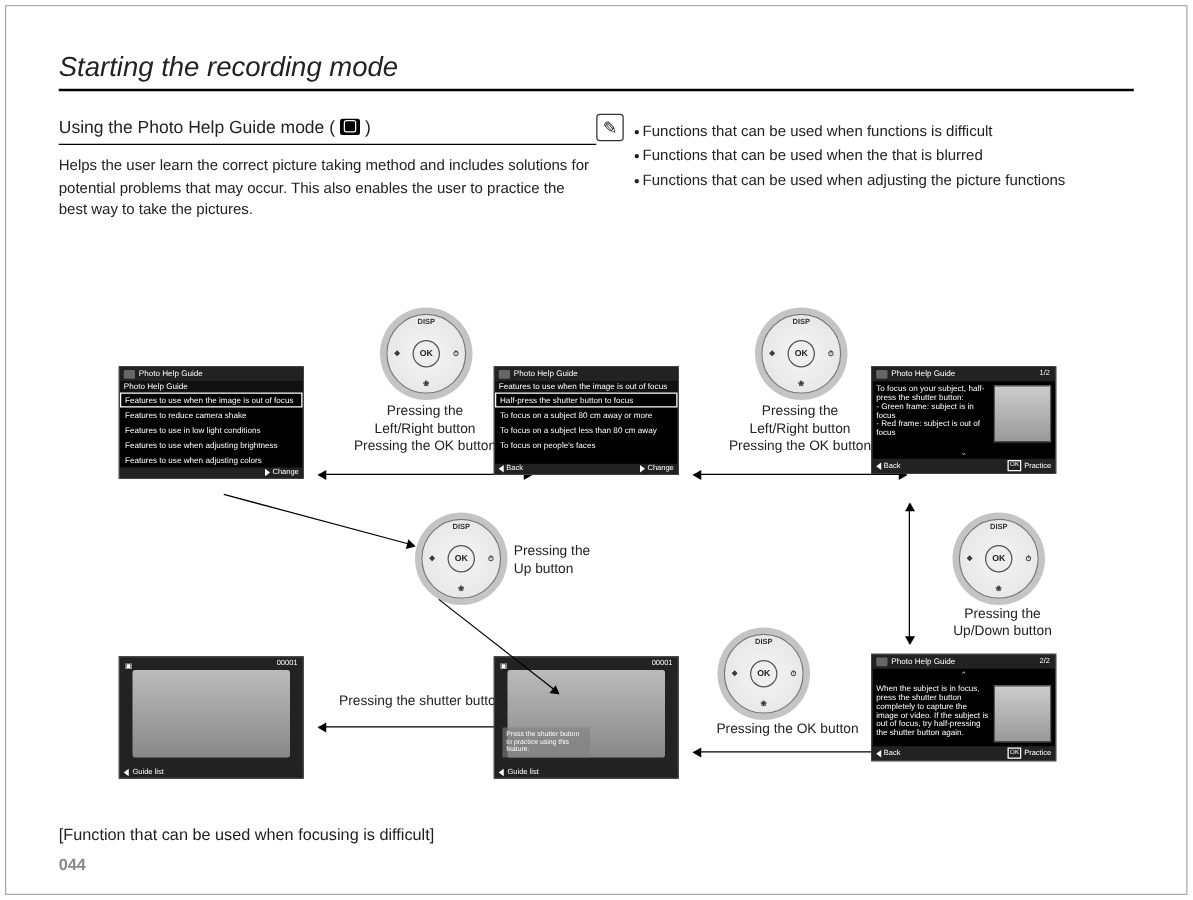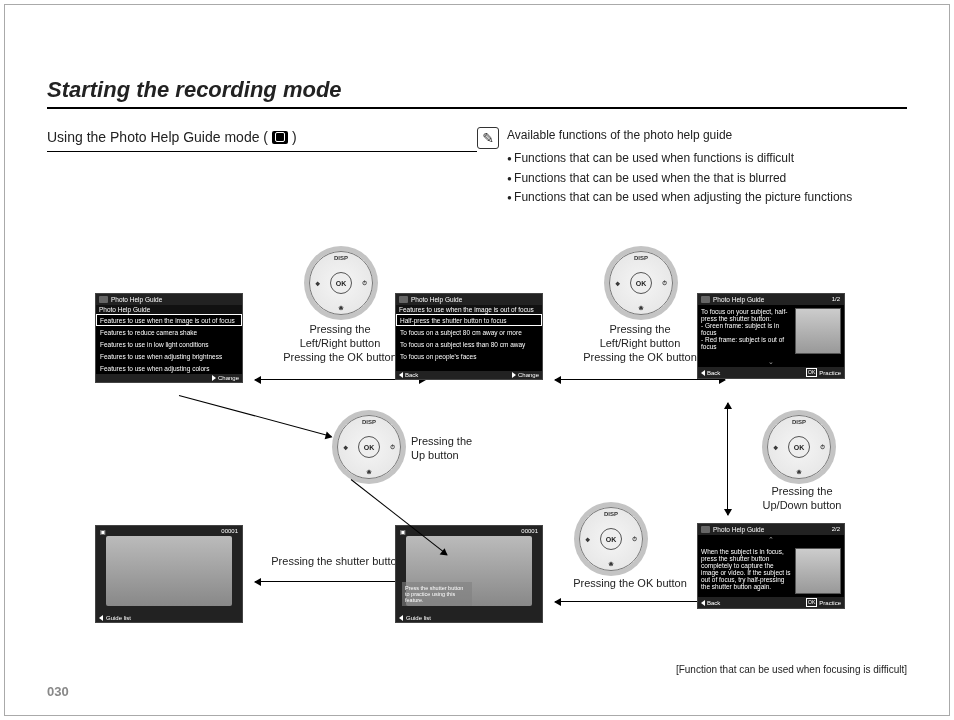--- a/index.html
+++ b/index.html
@@ -1,31 +1,31 @@
 <!DOCTYPE html>
 <html><head>
 <meta charset="utf-8">
 <style>
   * { box-sizing: border-box; margin: 0; padding: 0; }
   body { font-family: Arial, Helvetica, sans-serif; background: #fff; color: #222; width: 954px; height: 720px; position: relative; overflow: hidden; }
   .page { position: absolute; inset: 0; border: 1px solid #aaa; margin: 4px; padding: 36px 42px 20px 42px; }
-  .title { font-size: 22px; font-weight: bold; font-style: italic; border-bottom: 2px solid #000; padding-bottom: 4px; margin-bottom: 18px; margin-top: 36px; }
+  .title { font-size: 22px; font-weight: normal; font-style: italic; border-bottom: 2px solid #000; padding-bottom: 4px; margin-bottom: 18px; }
   .cols { display: flex; }
   .col { flex: 1; font-size: 12px; line-height: 1.45; }
   .subhead { font-size: 14px; font-weight: 400; border-bottom: 1px solid #000; padding-bottom: 4px; margin-bottom: 8px; display:flex; align-items:center; gap:4px;}
   .mode-icon { display:inline-flex; width:16px; height:13px; background:#000; border-radius:2px; align-items:center; justify-content:center;}
   .mode-icon::after{content:"";width:8px;height:8px;border:1px solid #fff;border-radius:2px;}
   .note-row { display:flex; gap:8px; align-items:flex-start;}
   .note-icon { width:22px;height:22px;border:1px solid #333;border-radius:3px;display:flex;align-items:center;justify-content:center;font-size:14px;flex-shrink:0;}
   ul.bullets { list-style:none; margin-top:6px;}
   ul.bullets li::before { content:"● "; font-size:8px; vertical-align:1px;}
   ul.bullets li { margin:2px 0;}
   .diagram { position:absolute; left:42px; right:42px; top:240px; bottom:40px; }
   .pagenum { position:absolute; left:42px; bottom:16px; font-weight:bold; color:#888; font-size:13px;}
-  .caption { position:absolute; left:0; right:0; bottom:0; text-align:right; font-size:10px;}
+  .caption { position:absolute; left:0; right:0; bottom:0; text-align:left; font-size:13px;}
   
   .lcd { position:absolute; width:148px; background:#000; color:#fff; font-size:6.5px; border:1px solid #444; }
   .lcd .hdr { background:#222; padding:2px 3px; font-size:6.5px; display:flex; gap:3px; align-items:center;}
   .lcd .hdr .gi{width:9px;height:7px;background:#666;border-radius:1px;display:inline-block;}
   .lcd .sub { padding:1px 3px; font-size:6.5px; background:#111;}
   .lcd .row { padding:1.5px 3px; border:1px solid transparent;}
   .lcd .row.hi { border:1px solid #fff;}
   .lcd .ftr { background:#222; padding:1px 3px; display:flex; justify-content:space-between; font-size:6px;}
   .lcd .ftr span{display:flex;gap:2px;align-items:center;}
   .tri{width:0;height:0;border-top:3px solid transparent;border-bottom:3px solid transparent;}
@@ -73,26 +73,26 @@
 <div class="page">
   <div class="title">Starting the recording mode</div>
 
   <div class="cols">
     <div class="col">
       <div class="subhead">
         <span>Using the Photo Help Guide mode (</span>
         <span class="mode-icon"></span>
         <span> )</span>
       </div>
+      <p>Helps the user learn the correct picture taking method and includes solutions for potential problems that may occur. This also enables the user to practice the best way to take the pictures.</p>
     </div>
     <div class="col">
       <div class="note-row">
         <div class="note-icon">✎</div>
         <div style="flex:1">
-          <div>Available functions of the photo help guide</div>
           <ul class="bullets">
             <li>Functions that can be used when functions is difficult</li>
             <li>Functions that can be used when the that is blurred</li>
             <li>Functions that can be used when adjusting the picture functions</li>
           </ul>
         </div>
       </div>
     </div>
   </div>
 
@@ -272,14 +272,14 @@
         <span>
             <span class="okbox">OK</span>
             <span>Practice</span>
           </span>
       </div>
     </div>
 
     <div class="caption">[Function that can be used when focusing is difficult]</div>
   </div>
 
-  <div class="pagenum">030</div>
+  <div class="pagenum">044</div>
 </div>
 
 </body></html>

